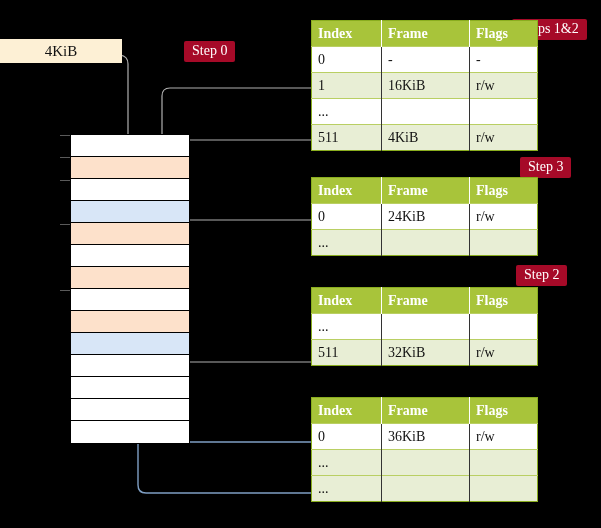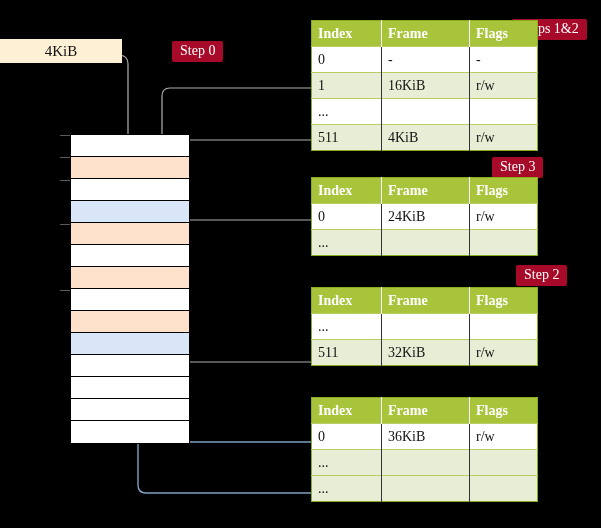--- a/index.html
+++ b/index.html
@@ -139,23 +139,23 @@
     <g fill="none" stroke="#7f9fc4" stroke-width="1.4">
 
       <path d="M311,442 L162,442 Q154,442 154,434 L154,335" marker-end="url(#ablueup)"></path>
 
       <path d="M311,493 L146,493 Q138,493 138,485 L138,215" marker-end="url(#ablueup)"></path>
     </g>
   </svg>
 
   <div class="srcbox" style="left:0px;top:39px;width:120px;">4KiB</div>
 
-  <div class="badge" style="left:172px;top:41px;">Step 0</div>
+  <div class="badge" style="left:184px;top:41px;">Step 0</div>
   <div class="badge" style="left:512px;top:19px;">Steps 1&amp;2</div>
-  <div class="badge" style="left:492px;top:157px;">Step 3</div>
+  <div class="badge" style="left:520px;top:157px;">Step 3</div>
   <div class="badge" style="left:516px;top:265px;">Step 2</div>
 
   <div class="tick" style="top:135px;"></div>
   <div class="tick" style="top:157px;"></div>
   <div class="tick" style="top:180px;"></div>
   <div class="tick" style="top:224px;"></div>
   <div class="tick" style="top:290px;"></div>
 
   <div class="memcol" id="memcol">
       <div class="memrow"></div>

